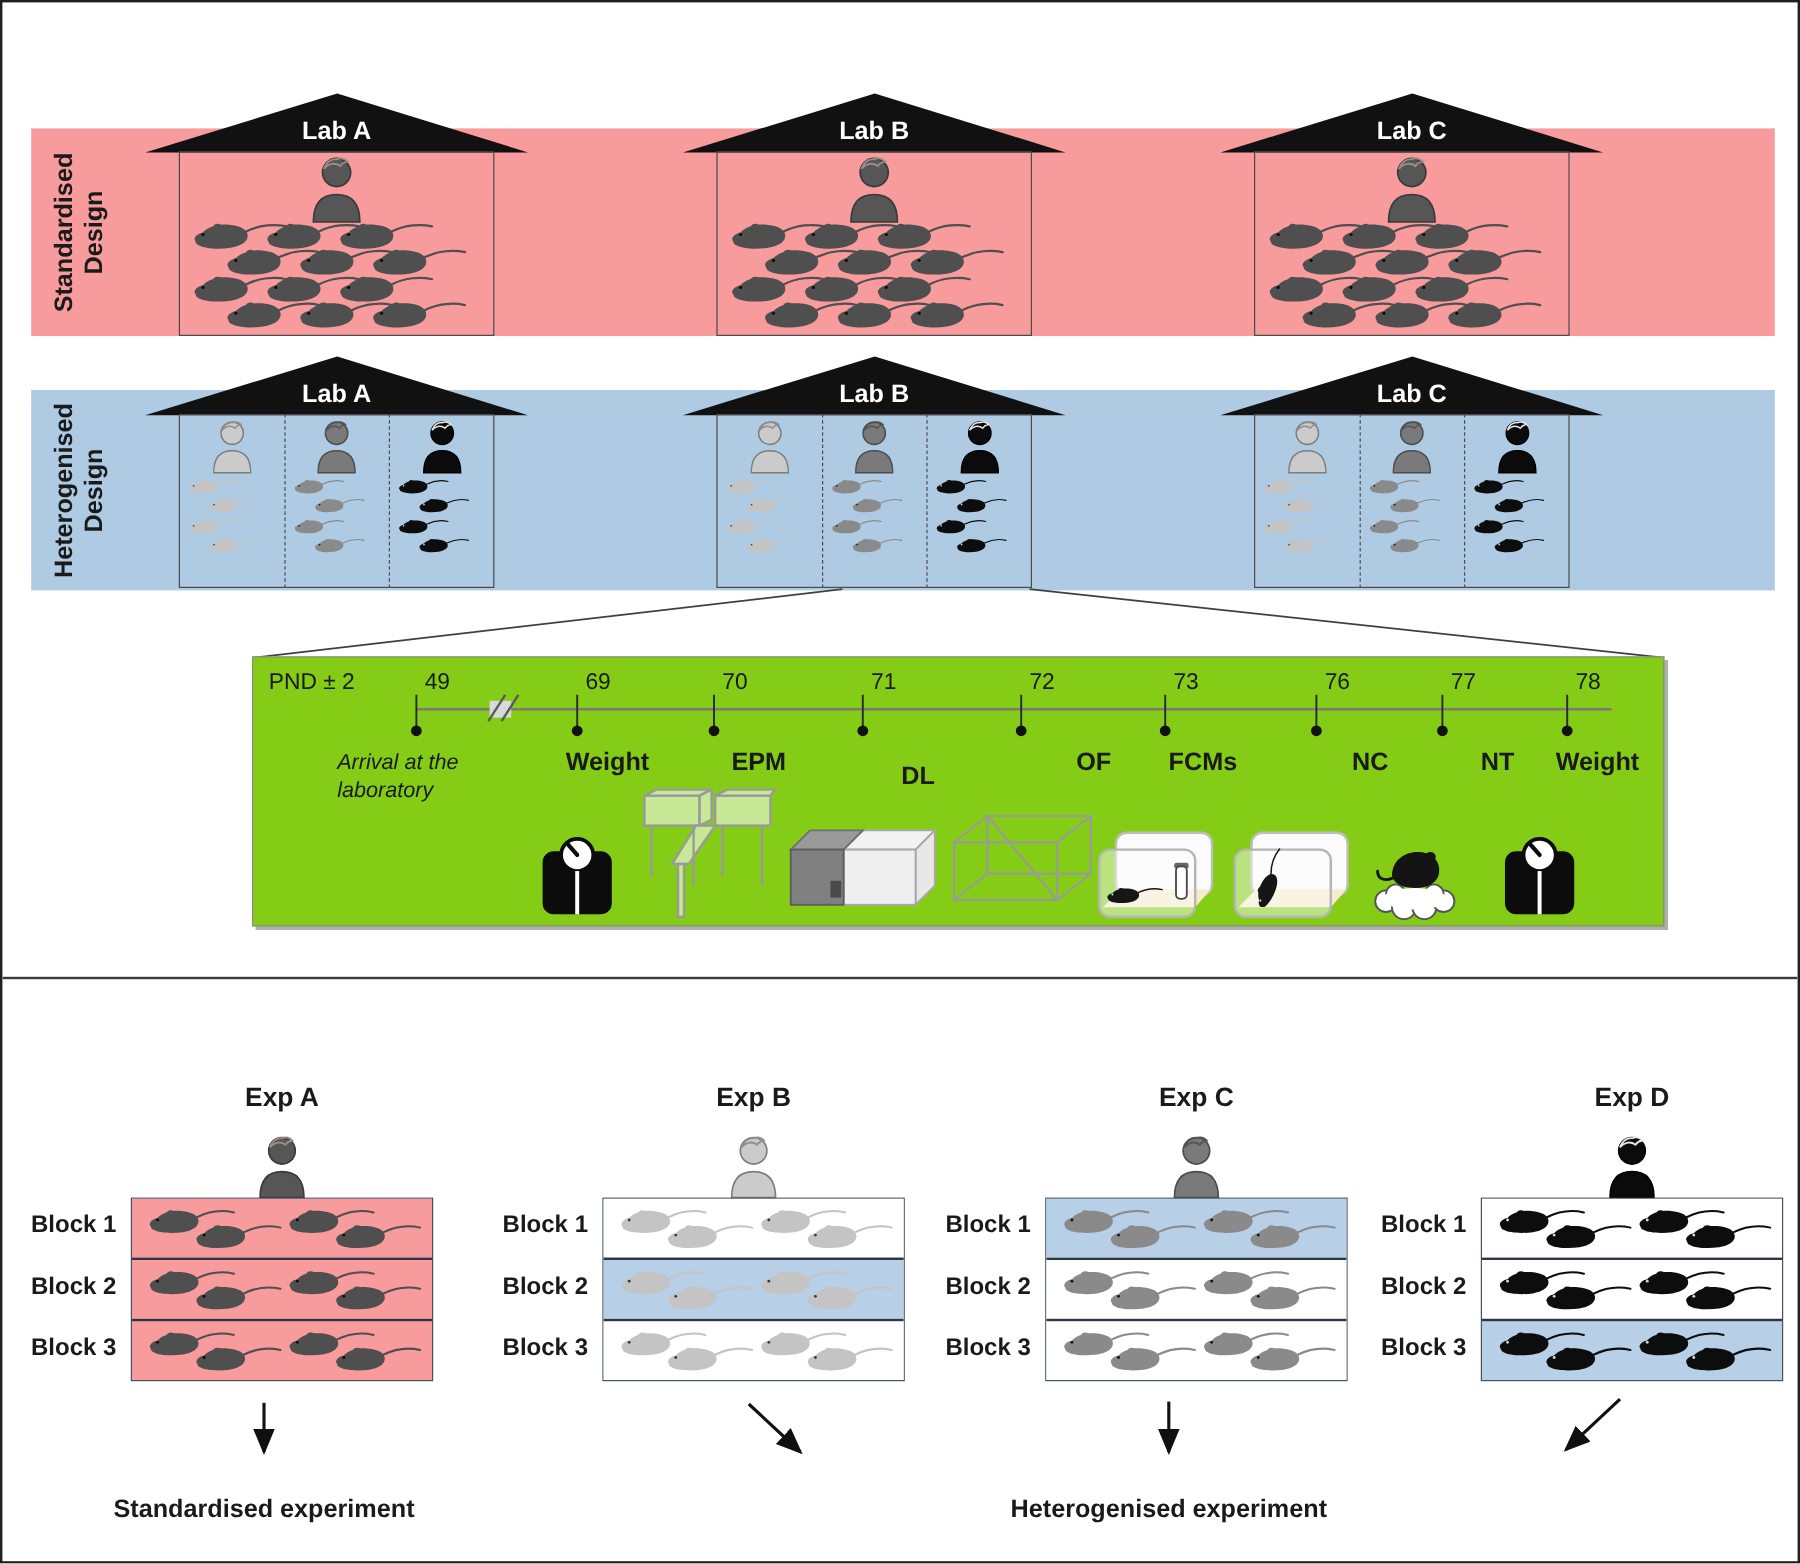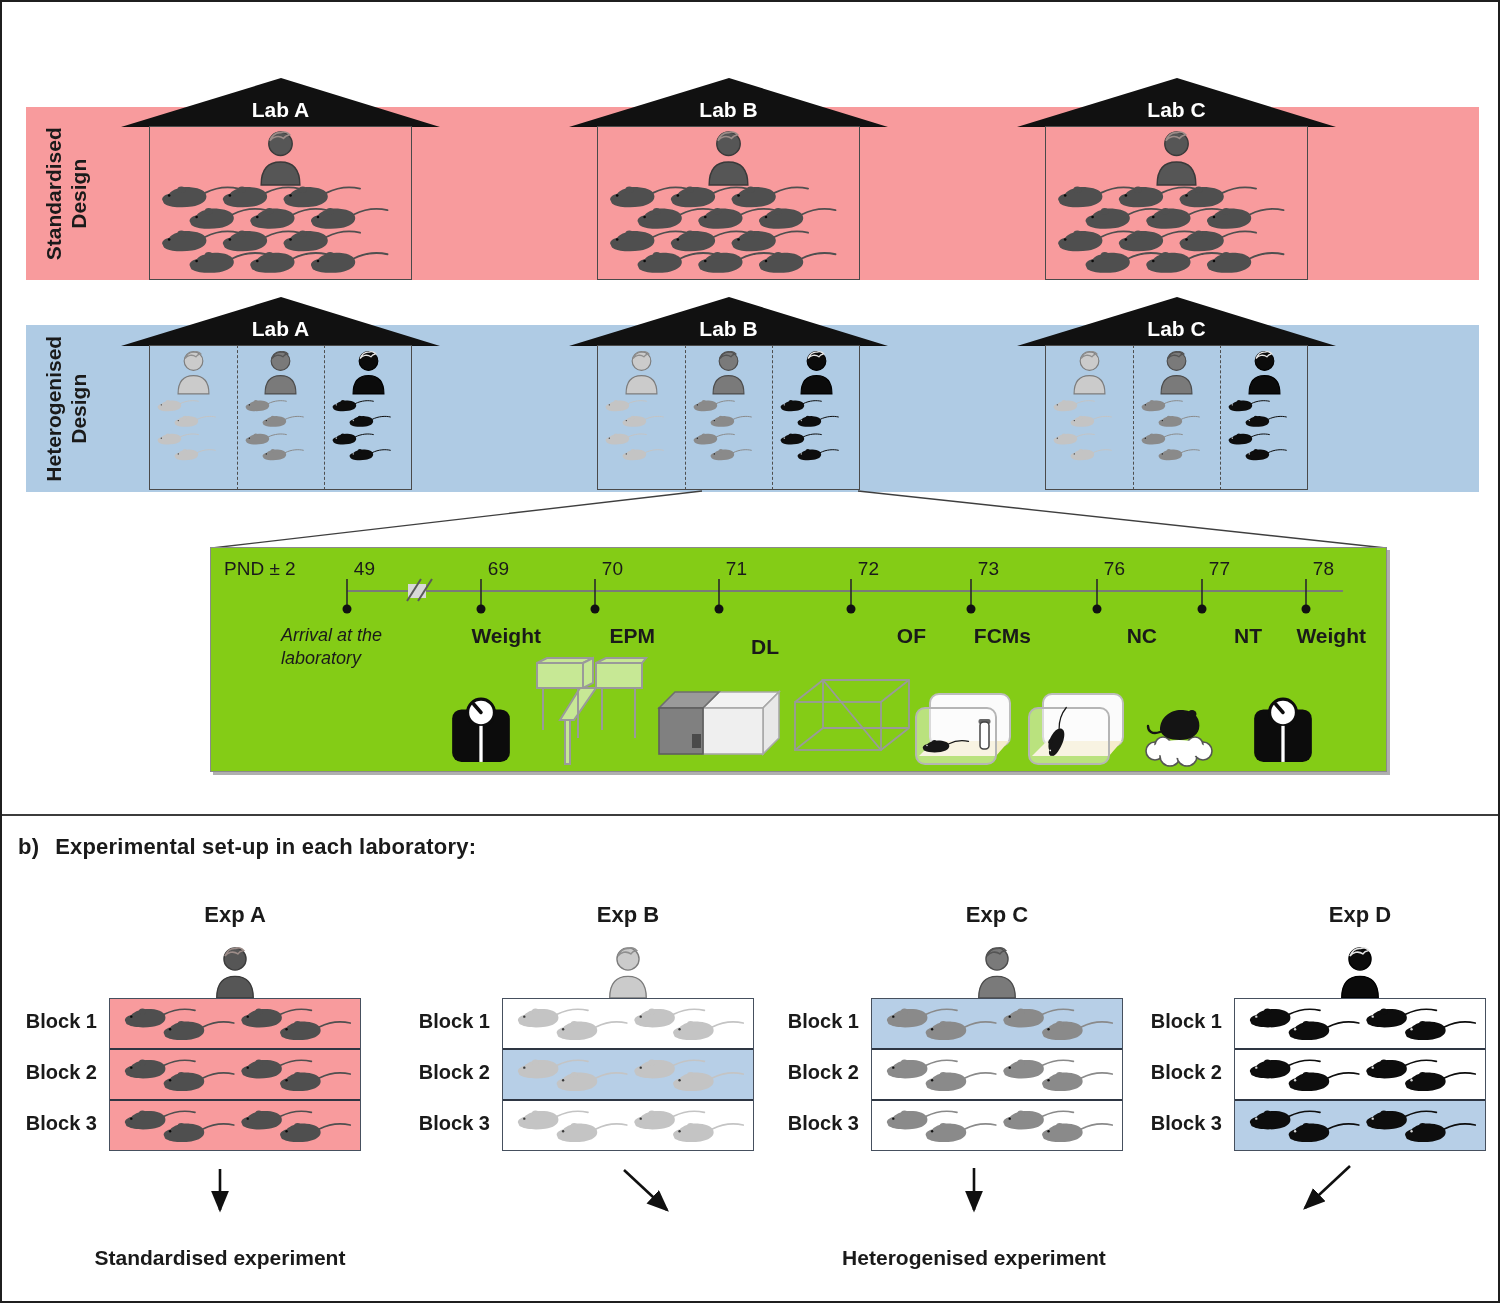--- a/index.html
+++ b/index.html
@@ -380,23 +380,20 @@
     <svg class="ticon" style="left:1041px;top:148px;" width="62" height="68" viewBox="0 0 60 66">
       <rect x="2" y="13" width="56" height="51" rx="9" fill="#0c0c0c"></rect>
       <circle cx="30" cy="16" r="13" fill="#fff"></circle>
       <circle cx="30" cy="16" r="13" fill="none" stroke="#0c0c0c" stroke-width="3"></circle>
       <line x1="30" y1="16" x2="23" y2="8" stroke="#0c0c0c" stroke-width="3.4" stroke-linecap="round"></line>
       <rect x="28.4" y="29" width="3.2" height="35" fill="#fff"></rect>
     </svg>
   </div>
 
   <div class="divider"></div>
-  <div class="sec-title" style="left:16px;top:832px;">
-    <span class="pfx">b)</span><span>Experimental set-up in each laboratory:</span>
-  </div>
 
   <div class="exp" style="left:107px;">
     <div class="exp-title">Exp A</div>
     <svg class="exp-person p-dark" width="48" height="52" viewBox="0 0 48 54">
         <use href="#person"></use>
       </svg>
     <div class="blocks">
       <div class="blk pink">
           <svg class="m-dark" width="228" height="41" viewBox="0 0 235 42">
             <use href="#mice4row"></use>

